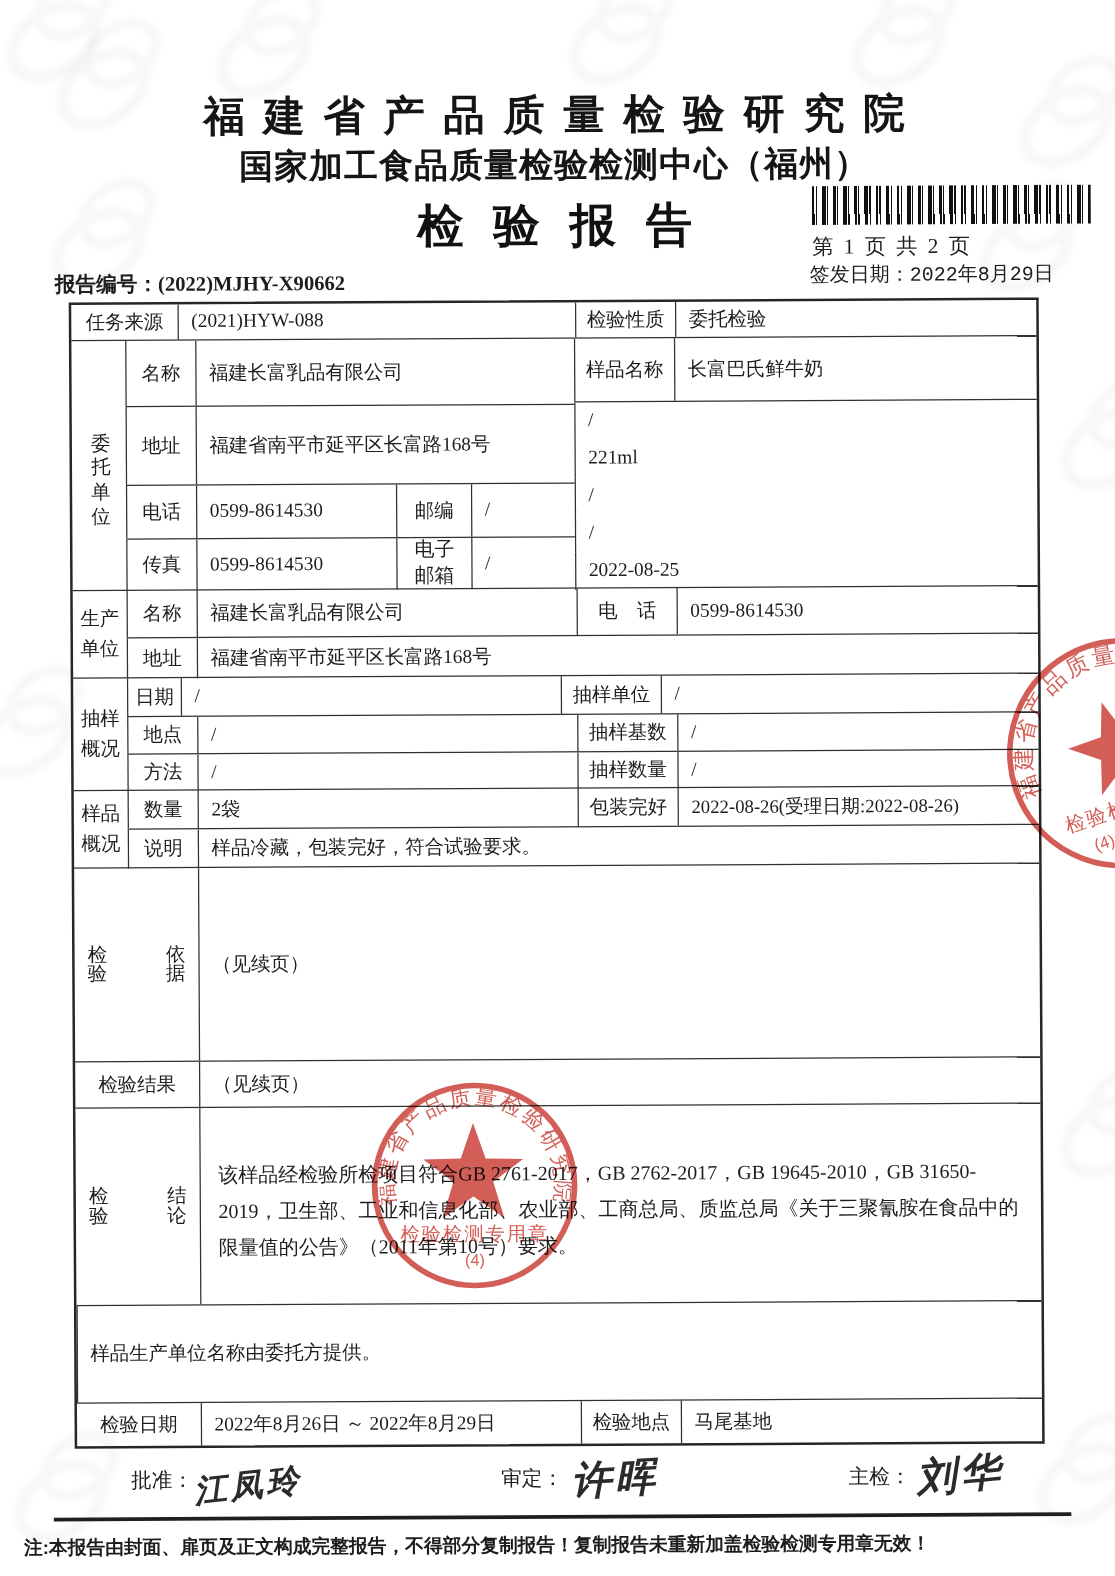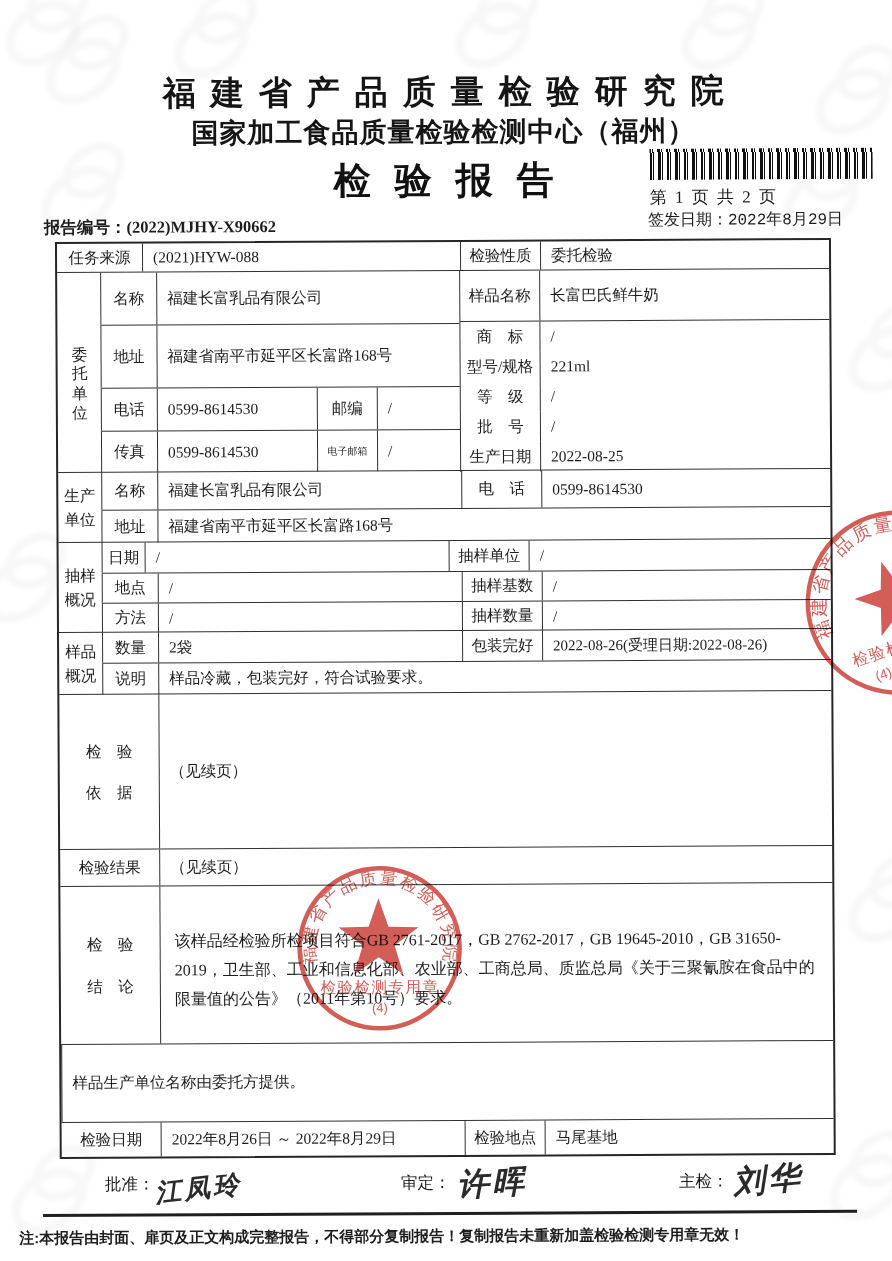--- a/index.html
+++ b/index.html
@@ -43,21 +43,21 @@
   .nl{border-left:none;}
   .lab{justify-content:center;text-align:center;}
   .val{padding:0 10px;}
   .col{display:flex;flex-direction:column;flex:1 1 auto;min-width:0;}
   .sub{display:flex;border-top:1px solid #303030;box-sizing:border-box;flex-shrink:0;}
   .sub:first-child{border-top:none;}
   .vgroup{width:43px;writing-mode:vertical-rl;text-orientation:upright;letter-spacing:20px;
       justify-content:center;text-align:center;}
   .vgroup2{width:43px;justify-content:center;text-align:center;line-height:1.5;
       word-break:break-all;padding:0 5px;}
-  .biglab{width:99px;flex-direction:column;justify-content:center;gap:26px;line-height:1;}
+  .biglab{width:99px;flex-direction:row;justify-content:center;gap:26px;line-height:1;}
   .para{display:block;padding:12px 18px 0 14px;line-height:1.8;font-size:16px;align-self:center;}
 
   
   .stamp{position:absolute;mix-blend-mode:multiply;opacity:.82;}
   .stamp text{font-family:"Liberation Sans","DejaVu Sans",sans-serif;}
 
   
   .sig-row{position:absolute;left:0;top:1168px;width:892px;height:50px;font-size:16.5px;}
   .sig-label{position:absolute;top:4px;}
   .sig-name{position:absolute;font-family:"DejaVu Sans","Liberation Sans",sans-serif;
@@ -118,37 +118,30 @@
           </div>
           <div class="sub" style="height:43px">
             <div class="c lab" style="width:56px">电话</div>
             <div class="c val" style="width:160px">0599-8614530</div>
             <div class="c lab" style="width:60px">邮编</div>
             <div class="c val" style="flex:1">/</div>
           </div>
           <div class="sub" style="height:42px">
             <div class="c lab" style="width:56px">传真</div>
             <div class="c val" style="width:160px">0599-8614530</div>
-            <div class="c lab" style="width:60px;font-size:10px;line-height:1.3;word-break:break-all;padding:0 6px">电子邮箱</div>
+            <div class="c lab" style="width:60px;font-size:16px;line-height:1.3;word-break:break-all;padding:0 6px">电子邮箱</div>
             <div class="c val" style="flex:1">/</div>
           </div>
         </div>
         <div class="col">
           <div class="sub" style="height:50px">
             <div class="c lab" style="width:80px">样品名称</div>
             <div class="c val" style="flex:1">长富巴氏鲜牛奶</div>
           </div>
           <div class="sub" style="height:150px">
-            <div class="col" style="width:80px;flex:0 0 80px">
-              <div class="c lab" style="height:30px;width:80px">商　标</div>
-              <div class="c lab" style="height:30px;width:80px">型号/规格</div>
-              <div class="c lab" style="height:30px;width:80px">等　级</div>
-              <div class="c lab" style="height:30px;width:80px">批　号</div>
-              <div class="c lab" style="height:30px;width:80px">生产日期</div>
-            </div>
             <div class="col">
               <div class="c val" style="height:30px">/</div>
               <div class="c val" style="height:30px">221ml</div>
               <div class="c val" style="height:30px">/</div>
               <div class="c val" style="height:30px">/</div>
               <div class="c val" style="height:30px">2022-08-25</div>
             </div>
           </div>
         </div>
       </div>

